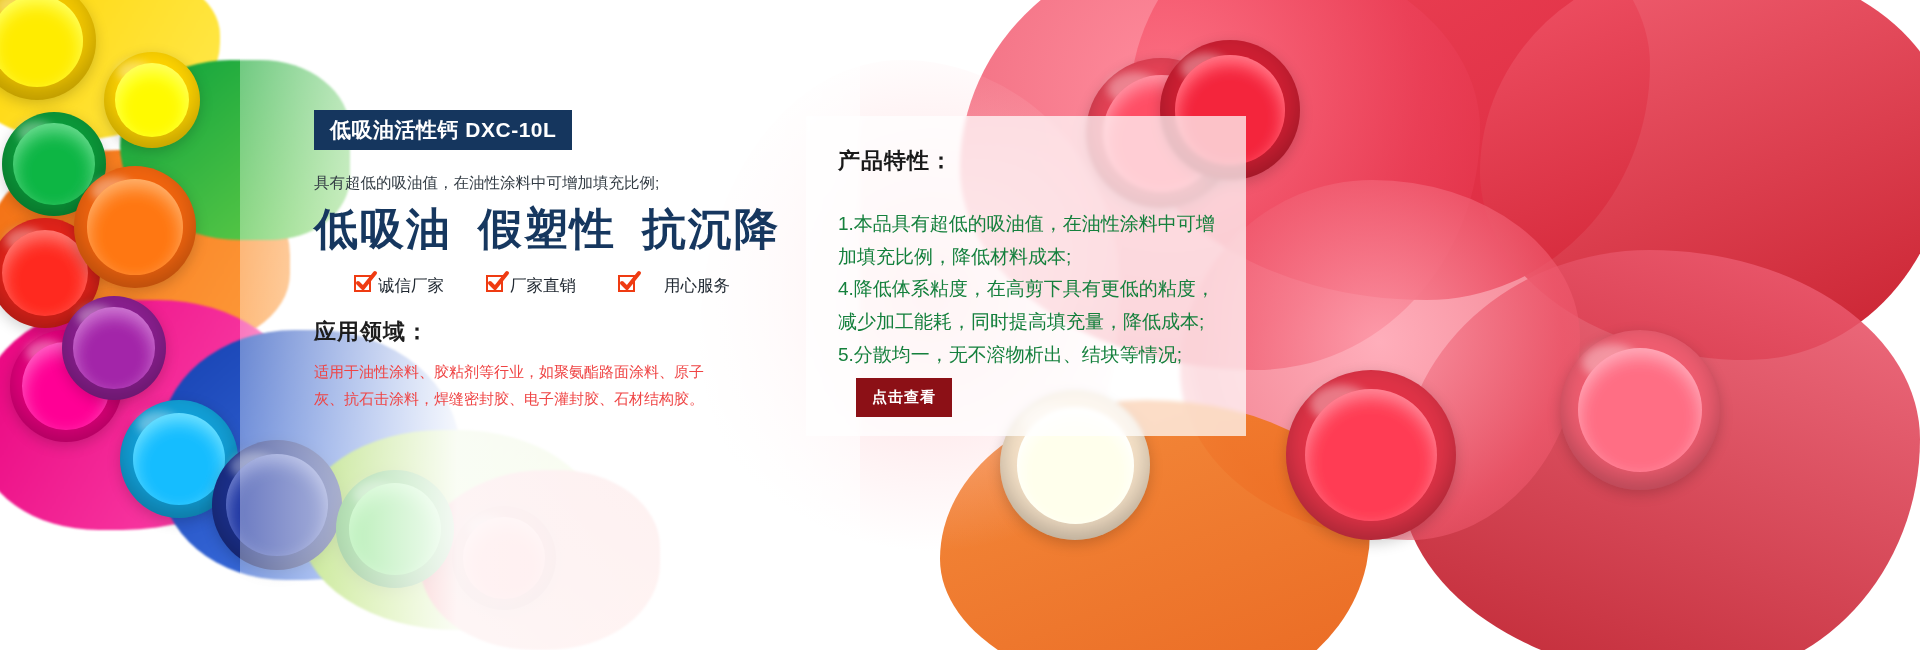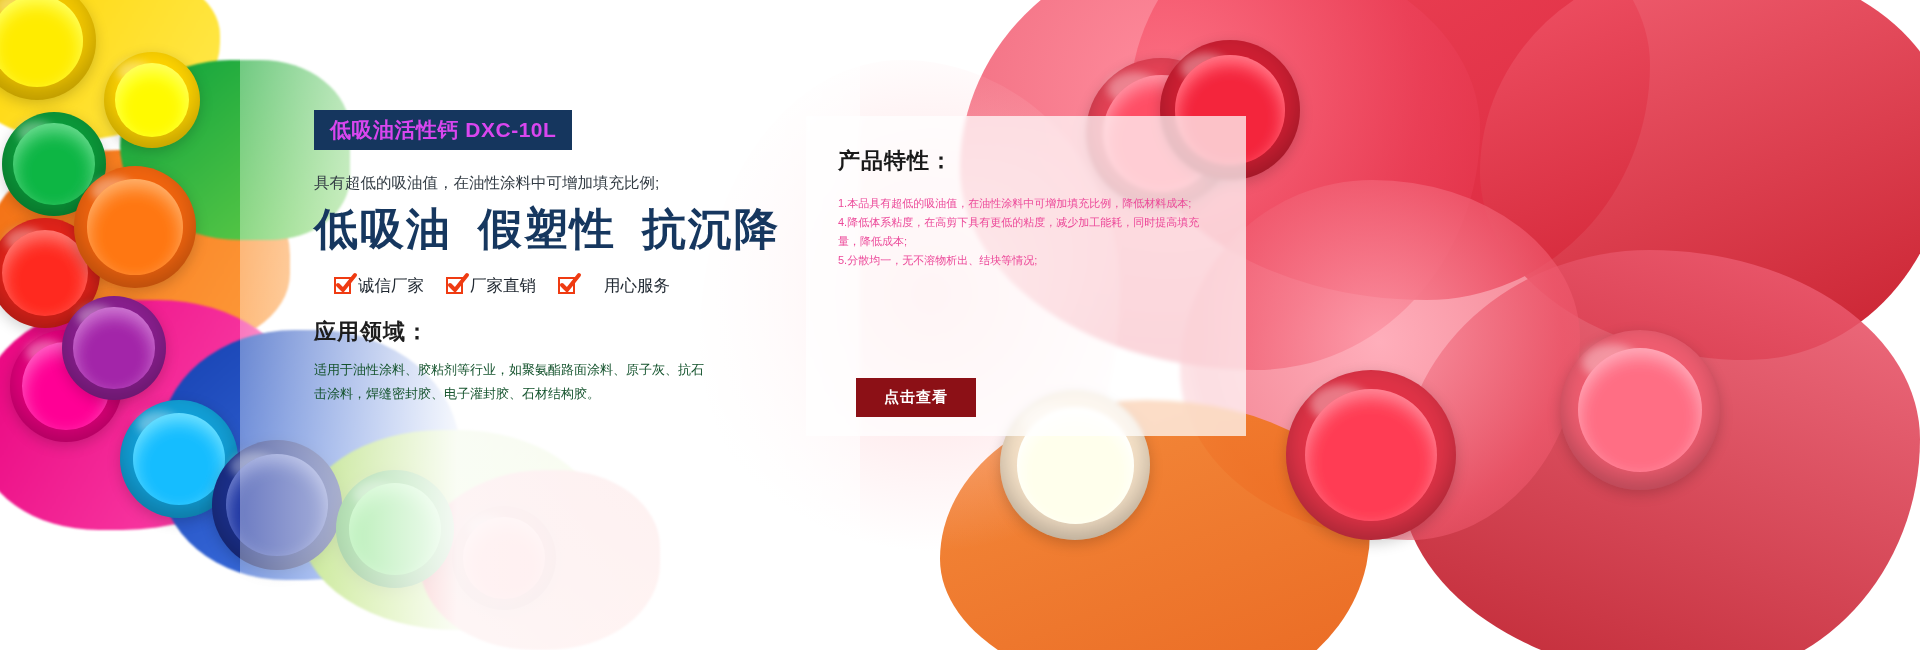--- a/index.html
+++ b/index.html
@@ -30,72 +30,72 @@
   }
   .smear { position:absolute; filter:blur(1px); }
 
   
   .splash { position:absolute; border-radius:48% 52% 43% 57% / 53% 44% 56% 47%; }
 
   
   .left-col { position:absolute; left:314px; top:110px; width:400px; }
 
   .badge {
-    display:inline-block; background:#15365e; color:#d946ef;
+    display:inline-block; background:#15365e; color:#ffffff;
     font-size:21px; font-weight:bold; letter-spacing:.5px;
     padding:9px 16px 10px 16px; line-height:1;
     white-space:nowrap;
   }
   .subtitle {
     margin-top:21px; font-size:15.5px; color:#333c44; line-height:1.5;
     white-space:nowrap;
   }
   .headline {
     margin-top:12px; font-family:"Liberation Serif", serif;
     font-size:44px; font-weight:bold; color:#16375f; line-height:1.1;
     letter-spacing:2px; white-space:nowrap;
   }
   .headline span { margin-right:26px;text-align:right; }
   .headline span:last-child { margin-right:12px; }
 
   .feature-row { margin-top:20px; display:flex; align-items:center; padding-left:20px; }
-  .feature { display:flex; align-items:center; margin-right:22px; }
+  .feature { display:flex; margin-right:22px;margin-left:20px; }
   .feature:last-child { margin-right:0;gap:22px; }
   .chk {
     position:relative; width:17px; height:17px;
     border:2px solid #ef3b12; box-sizing:border-box; margin-right:7px; flex:none;
   }
   .chk svg { position:absolute; left:-2px; top:-7px; width:24px; height:24px; }
   .feature-label { font-size:16.5px; color:#222a33; white-space:nowrap; }
 
   .app-title {
     margin-top:20px; font-size:22px; font-weight:bold; color:#1d1d1d;
     letter-spacing:1px;
   }
   .app-body {
-    margin-top:11px; font-size:13px; color:#14532d; line-height:1.85;
+    margin-top:11px; font-size:15px; color:#ef4444; line-height:1.85;
     width:396px;
   }
 
   
   .panel {
     position:absolute; left:806px; top:116px; width:440px; height:320px;
     background:rgba(255,255,255,.72);
     backdrop-filter:blur(2px);
   }
   .panel-inner { padding:30px 28px 0 32px; }
   .panel-title {
     font-size:22px; font-weight:bold; color:#1a1a1a; letter-spacing:1px;
   }
-  .panel-list { margin-top:18px; font-size:11px; color:#ec4899; line-height:1.72; }
+  .panel-list { margin-top:32px; font-size:19px; color:#15803d; line-height:1.72; }
   .panel-list .li { white-space:normal; }
   .cta {
     position:absolute; left:50px; top:262px;
     background:#8c1016; color:#ffffff; font-size:15px; font-weight:bold;
-    padding:10px 28px; border:none; letter-spacing:1px; cursor:pointer;
+    padding:10px 16px; border:none; letter-spacing:1px; cursor:pointer;
   }
 </style>
 </head>
 <body>
 
 <div id="stage">
 
   <div class="bg">
 
     <div class="smear" style="left:-40px; top:-30px; width:260px; height:170px; background:linear-gradient(120deg,#ffd400,#ffe94d); border-radius:50% 40% 60% 45%;"></div>

